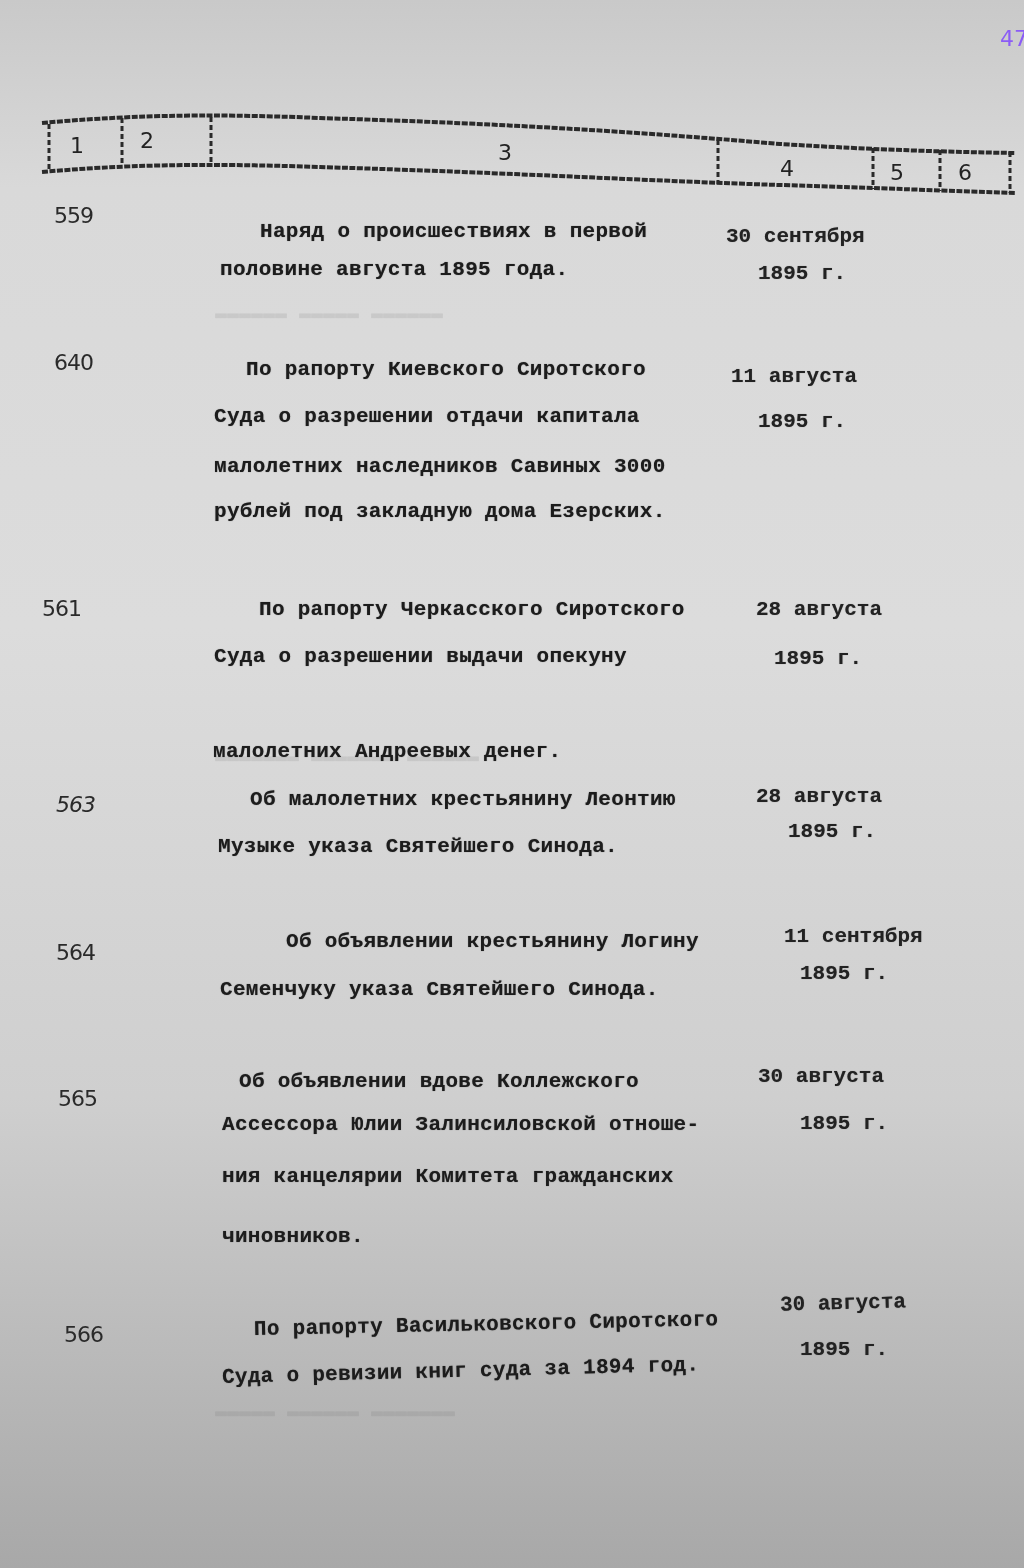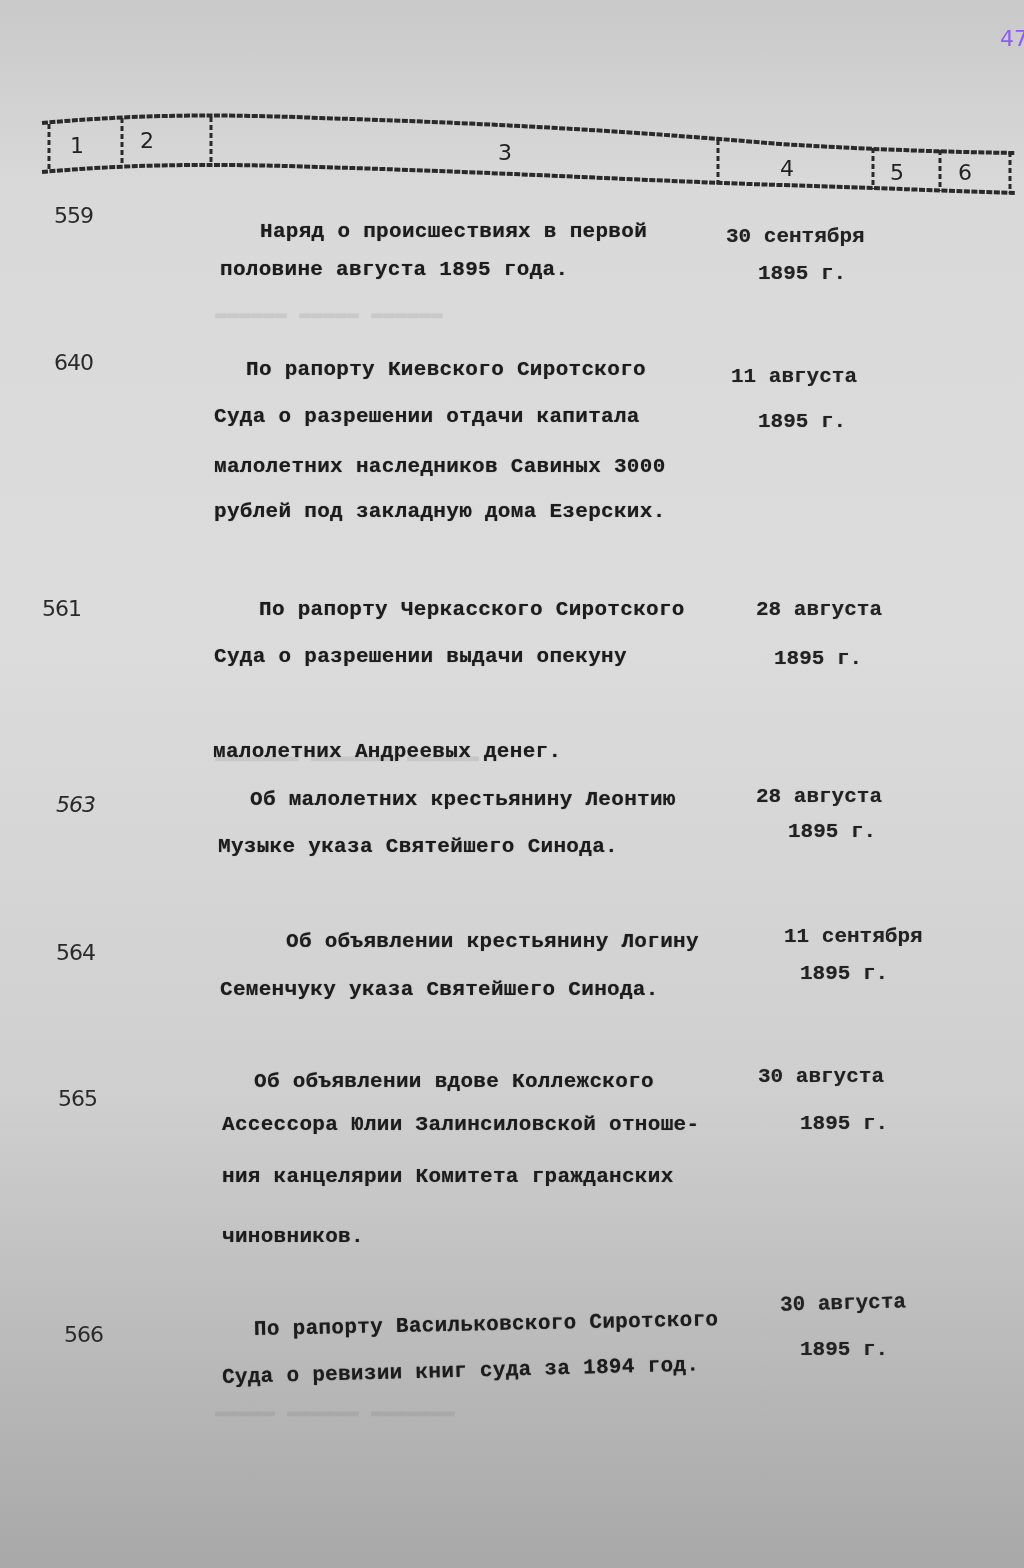--- a/index.html
+++ b/index.html
@@ -113,21 +113,21 @@
 <div class="entry">
   <span class="entry-num" style="left:56px;top:940px;">564</span>
   <span class="line" style="left:238px;top:930px;margin-left:48px;">Об объявлении крестьянину Логину</span>
   <span class="line" style="left:220px;top:978px;">Семенчуку указа Святейшего Синода.</span>
   <span class="date" style="left:784px;top:925px;text-align:right;">11 сентября</span>
   <span class="date" style="left:800px;top:962px;">1895 г.</span>
 </div>
 
 <div class="entry">
   <span class="entry-num" style="left:58px;top:1086px;">565</span>
-  <span class="line" style="left:254px;top:1070px;">Об объявлении вдове Коллежского</span>
+  <span class="line" style="left:239px;top:1070px;">Об объявлении вдове Коллежского</span>
   <span class="line" style="left:222px;top:1113px;">Ассессора Юлии Залинсиловской отноше-</span>
   <span class="line" style="left:222px;top:1165px;">ния канцелярии Комитета гражданских</span>
   <span class="line" style="left:222px;top:1225px;">чиновников.</span>
   <span class="date" style="left:758px;top:1065px;">30 августа</span>
   <span class="date" style="left:800px;top:1112px;">1895 г.</span>
 </div>
 
 <div class="entry">
   <span class="entry-num" style="left:64px;top:1322px;">566</span>
   <span class="line" style="left:254px;top:1318px;transform:rotate(-1.2deg);transform-origin:left center;">По рапорту Васильковского Сиротского</span>

